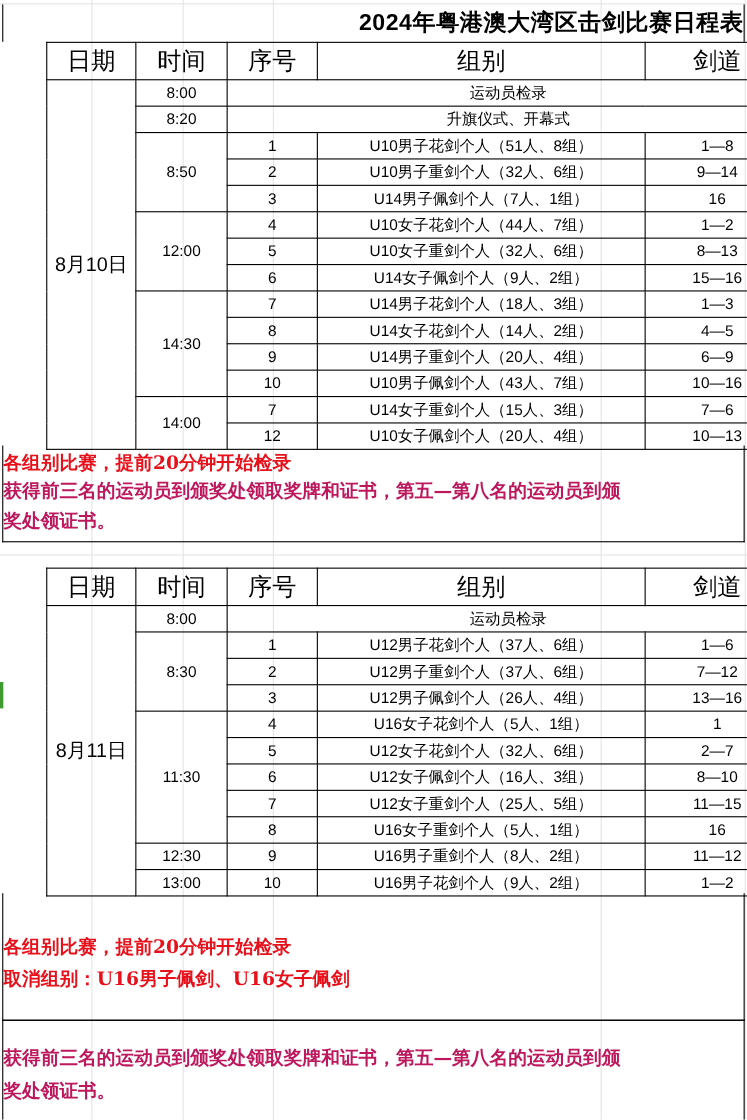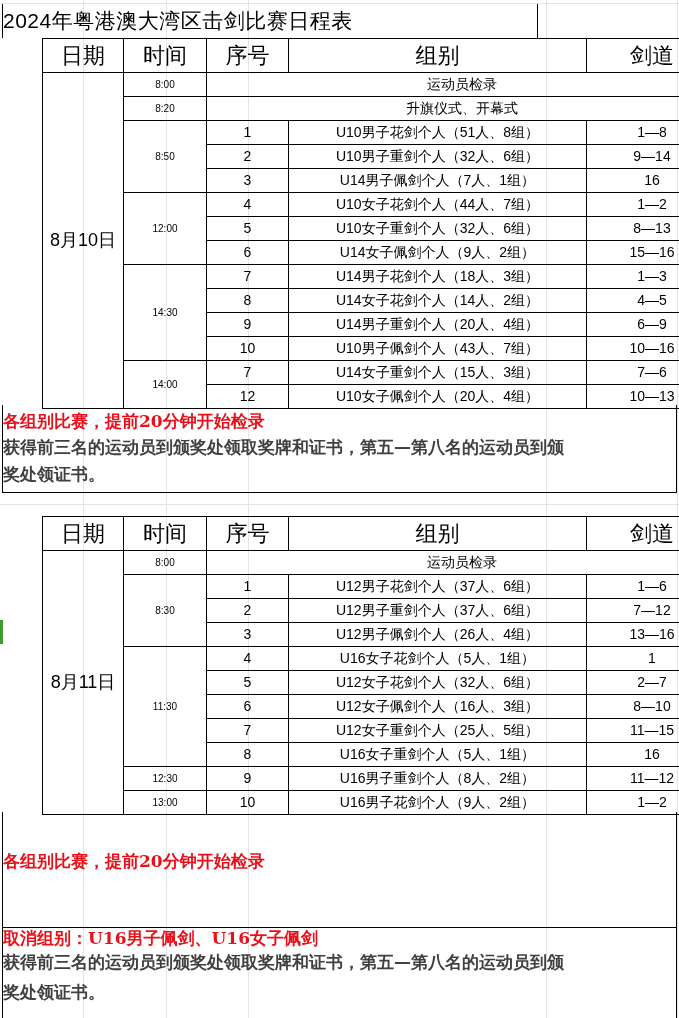--- a/index.html
+++ b/index.html
@@ -1,32 +1,32 @@
 <!DOCTYPE html>
 <html><head>
 <meta charset="utf-8">
 <style>
   html, body { margin: 0; padding: 0; background: #ffffff; }
   body { width: 679px; height: 1018px; position: relative; overflow: hidden; font-family: "Liberation Sans", "DejaVu Sans", sans-serif; color: #000; }
   .gridbg { position: absolute; left: 0; top: 0; width: 679px; height: 1018px; }
   .gridbg .vl { position: absolute; top: 0; bottom: 0; width: 1px; background: #e4e4e4; }
   .gridbg .hl { position: absolute; left: 0; right: 0; height: 1px; background: #e4e4e4; }
   .greenmark { position: absolute; left: 0; top: 620px; width: 3px; height: 24px; background: #3f9a2f; }
-  .title { position: absolute; left: 2px; top: 4px; width: 536px; height: 34px; text-align: left; font-weight: normal; font-size: 21px; line-height: 34px; letter-spacing: 0.5px; border-left: 1px solid #000; border-right: 1px solid #000; box-sizing: border-box; }
+  .title { position: absolute; left: 2px; top: 4px; width: 675px; height: 34px; text-align: right; font-weight: bold; font-size: 21px; line-height: 34px; letter-spacing: 0.5px; border-left: 1px solid #000; border-right: 1px solid #000; box-sizing: border-box; }
 
   table.sched { position: absolute; left: 2px; border-collapse: collapse; table-layout: fixed; width: 675px; margin-left: 40px; }
   table.sched td, table.sched th { border: 1px solid #000; text-align: center; vertical-align: middle; padding: 0; overflow: hidden; white-space: nowrap; }
   table.sched th { font-weight: normal; font-size: 22px; height: 33px; font-family: "DejaVu Sans", sans-serif; }
   table.sched td { font-size: 14px; height: 23px; line-height: 23px; }
   table.sched td.date { font-size: 18px; }
-  table.sched td.time { font-size: 10px; }
+  table.sched td.time { font-size: 14px; }
 
   .notice { position: absolute; left: 2px; width: 675px; box-sizing: border-box; border: 1px solid #000; border-top: none; text-align: left; font-family: "DejaVu Serif", "Liberation Serif", serif; }
   .red { color: #e8101a; font-weight: bold; font-size: 17px; }
-  .black { color: #404040; font-size: 17px; font-weight: bold; line-height: 27px; }
+  .black { color: #be185d; font-size: 17px; font-weight: bold; line-height: 27px; }
 </style>
 </head>
 <body>
 
 <div class="gridbg">
   <div class="vl" style="left:83px"></div>
   <div class="vl" style="left:166px"></div>
   <div class="vl" style="left:248px"></div>
   <div class="vl" style="left:546px"></div>
   <div class="vl" style="left:677px"></div>
@@ -216,19 +216,19 @@
     <td class="time">13:00</td>
     <td>10</td>
     <td>U16男子花剑个人（9人、2组）</td>
     <td>1—2</td>
   </tr>
 </tbody>
   </table>
 
 <div class="notice" style="top:812px; height:116px; padding-top:33px;">
   <div class="red" style="line-height:32px;">各组别比赛，提前20分钟开始检录</div>
-  <div class="red" style="line-height:26px;margin-top:48px;">取消组别：U16男子佩剑、U16女子佩剑</div>
+  <div class="red" style="line-height:26px;">取消组别：U16男子佩剑、U16女子佩剑</div>
 </div>
 
 <div class="notice" style="top:927px; height:91px; padding-top:19px; border-top:1px solid #000; border-bottom:none;">
   <div class="black" style="line-height:30px;">获得前三名的运动员到颁奖处领取奖牌和证书，第五—第八名的运动员到颁</div>
   <div class="black" style="line-height:30px;">奖处领证书。</div>
 </div>
 
 </body></html>

